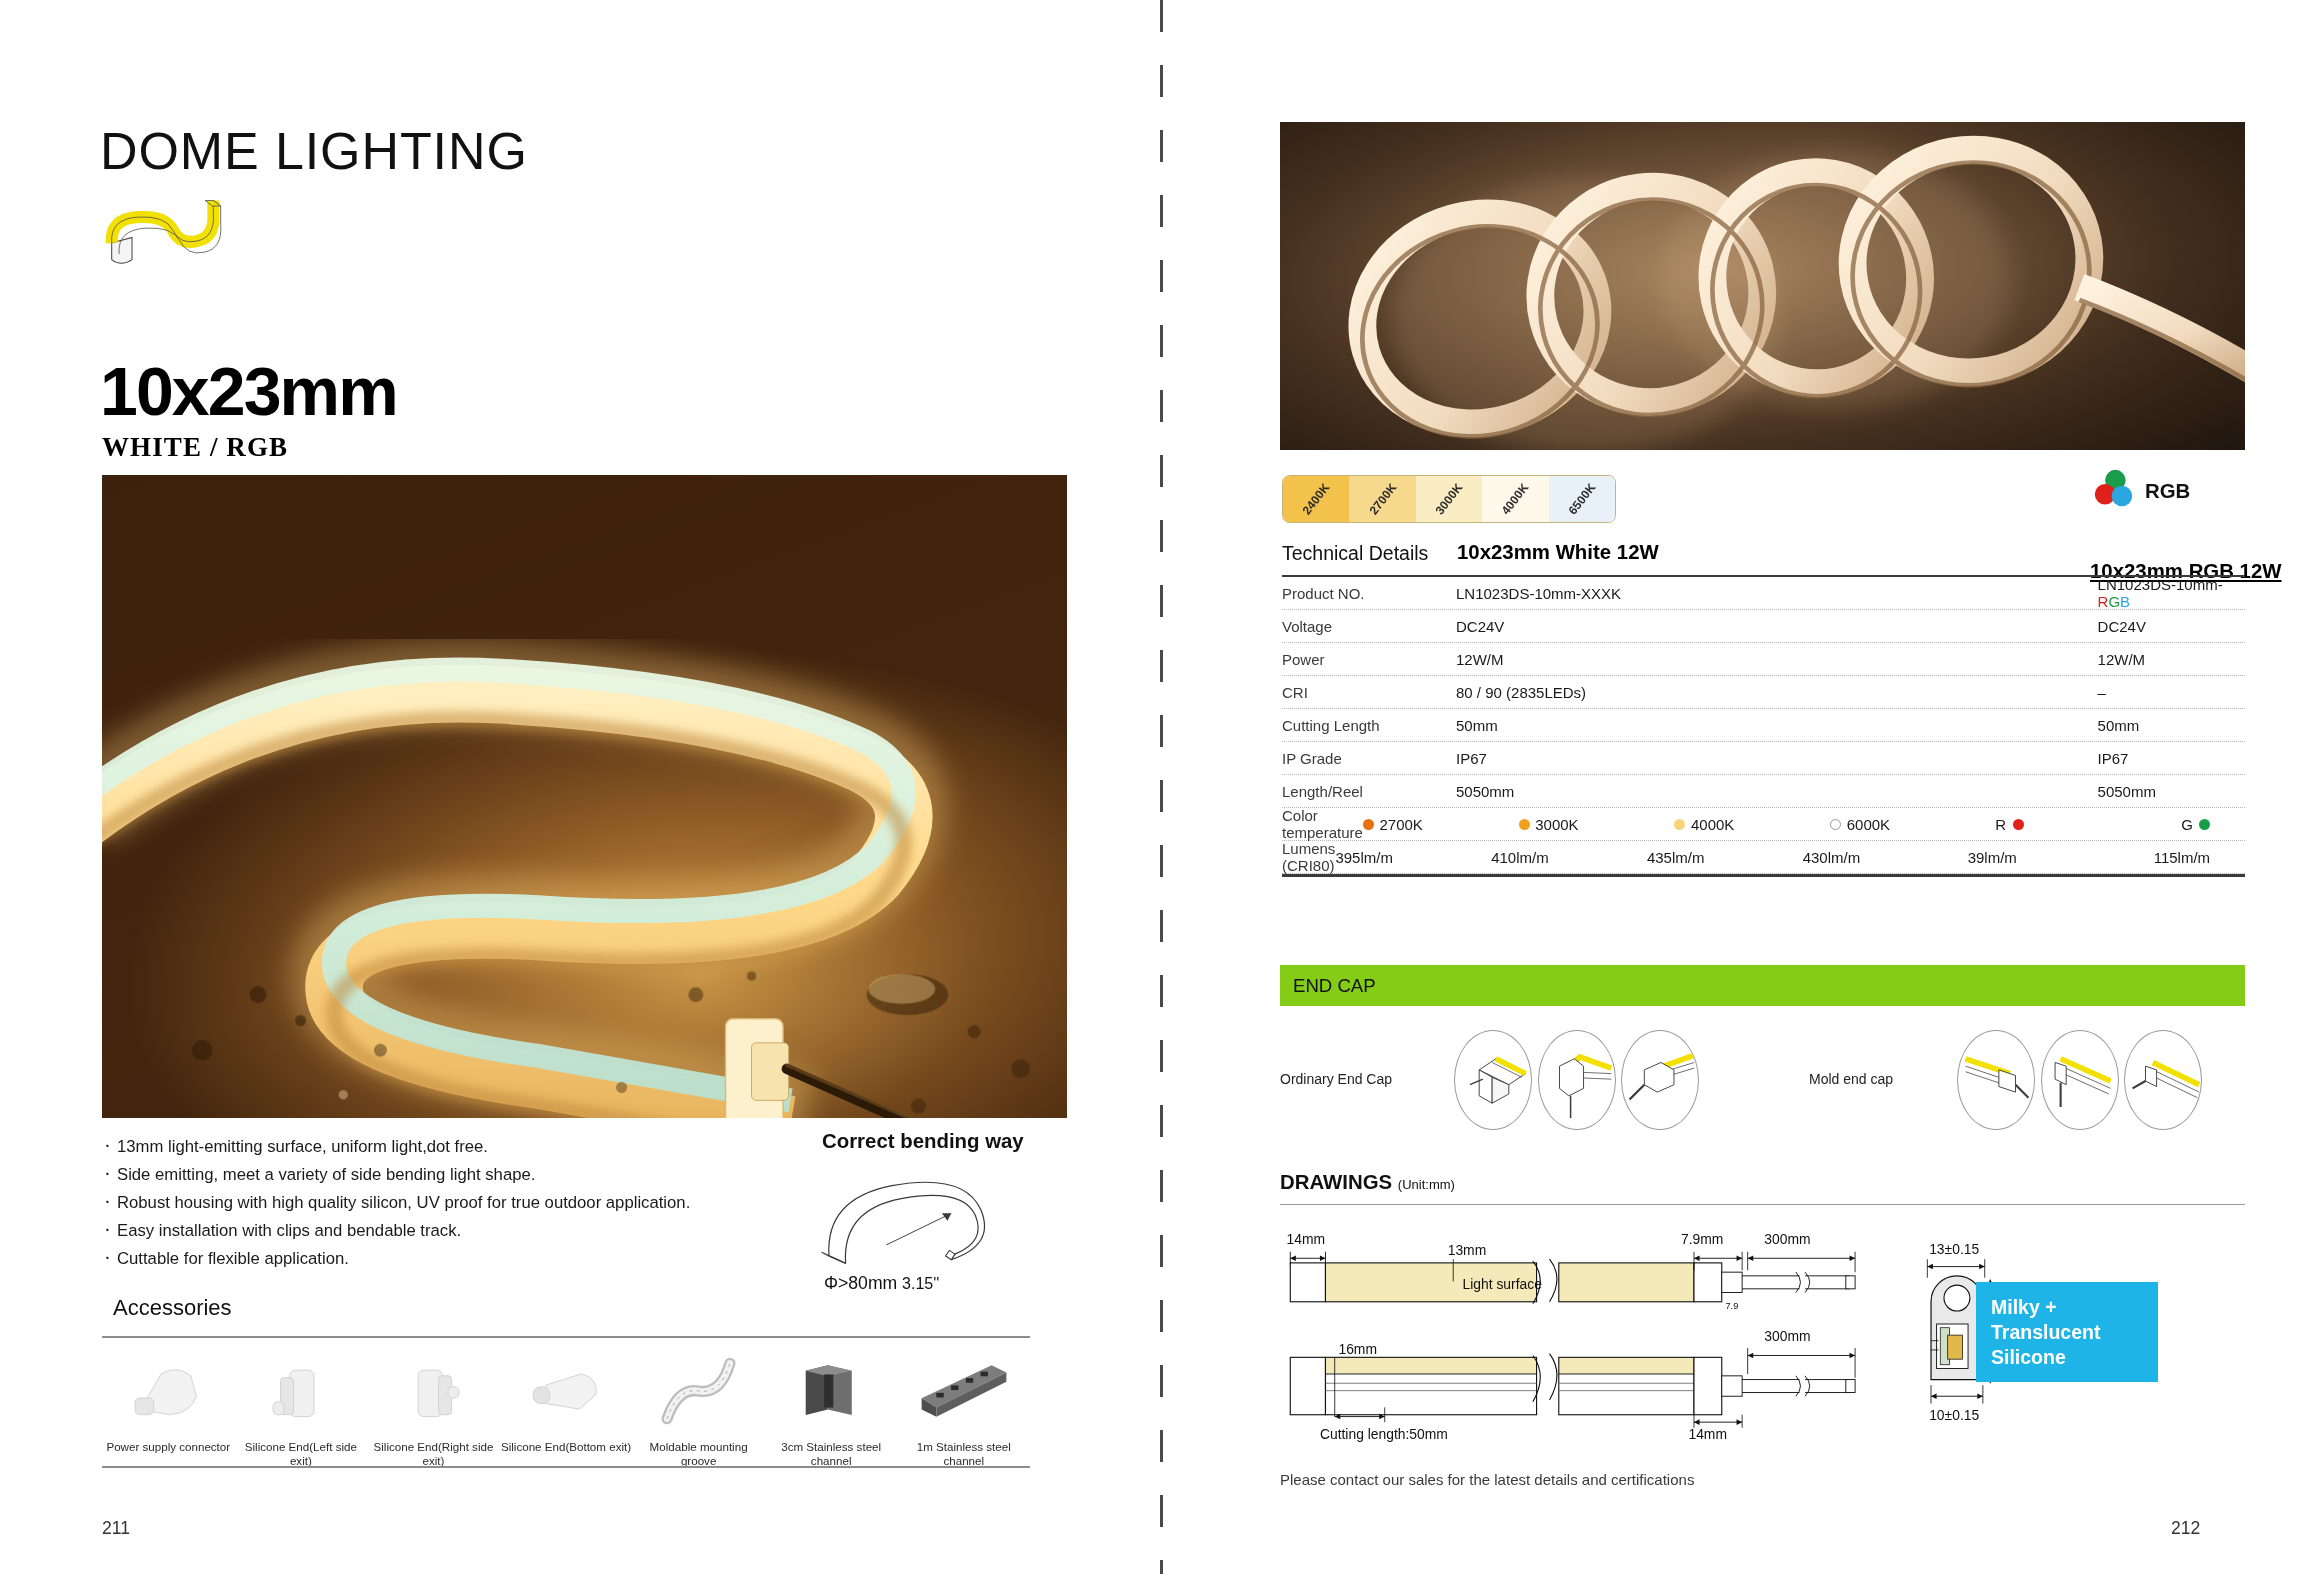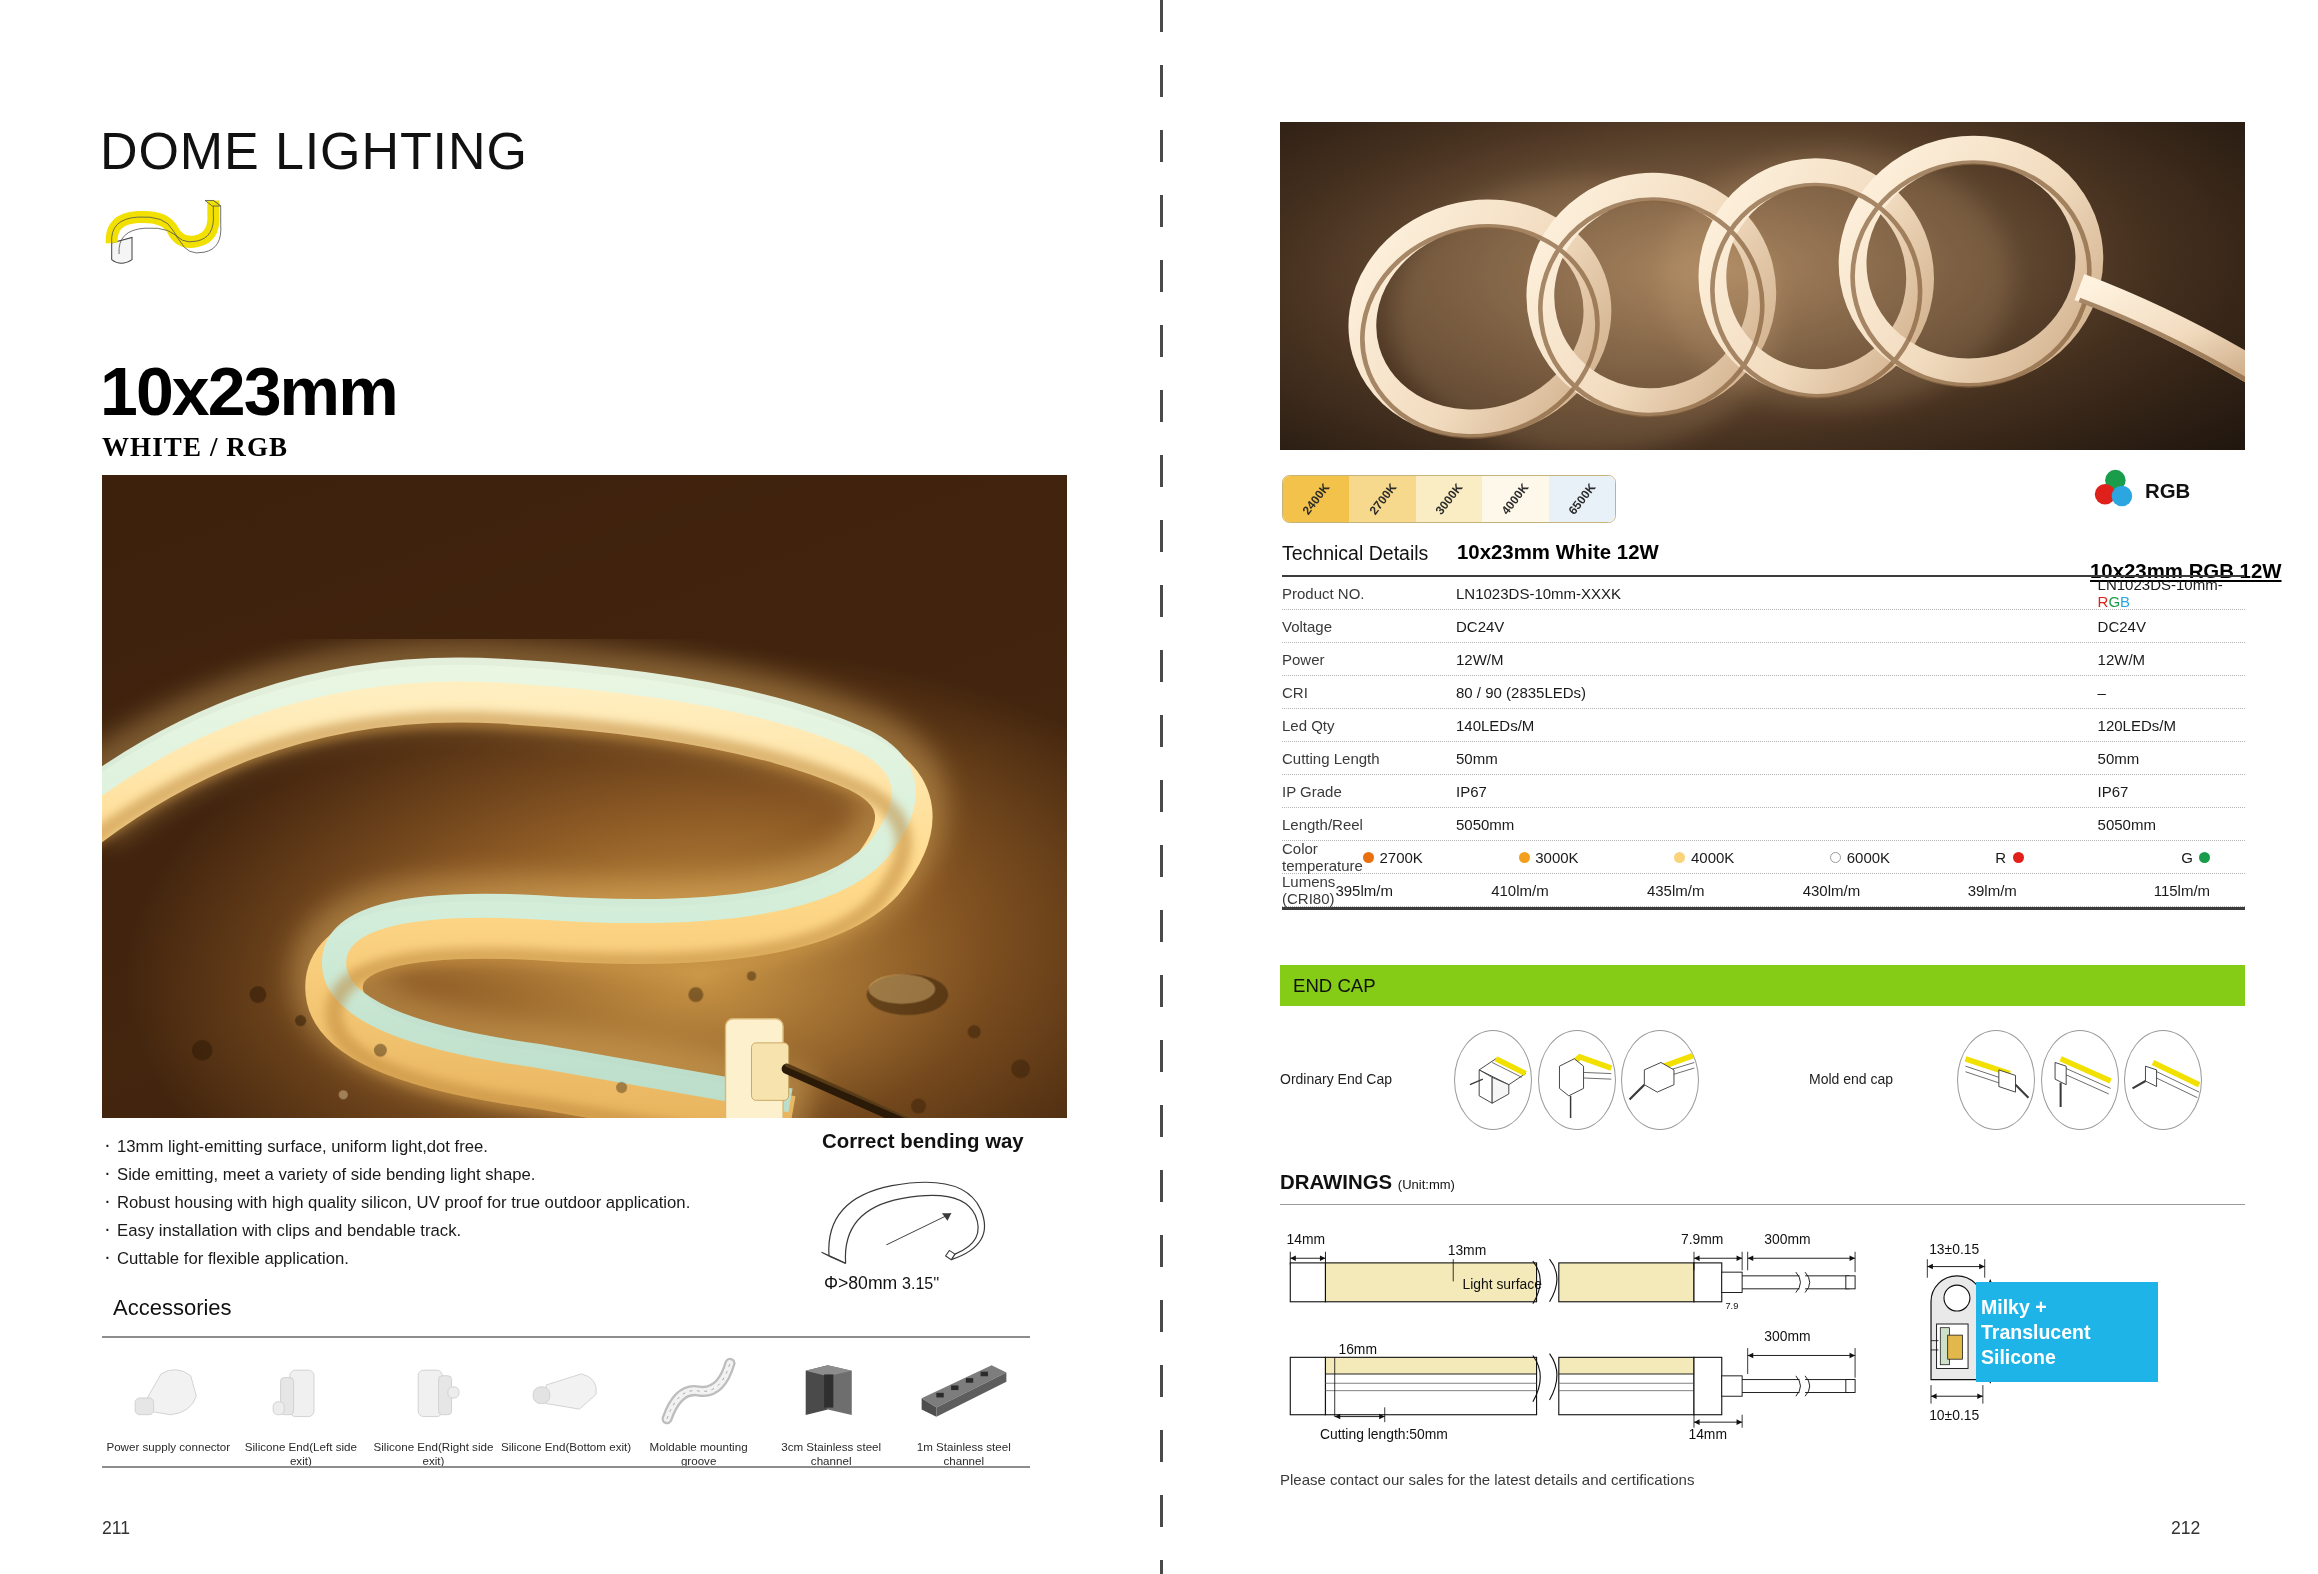--- a/index.html
+++ b/index.html
@@ -173,21 +173,21 @@
   .draw-unit { font-size: 13px; font-weight: 400; }
   .draw-rule { position: absolute; left: 120px; top: 1204px; width: 965px; height: 1.4px; background: #9a9a9a; }
 
   .drawings { position: absolute; left: 120px; top: 1224px; width: 965px; height: 250px; }
 
   .milky {
     position: absolute; left: 816px; top: 1282px; width: 182px; height: 100px;
     background: #1fb4e8; display: flex; align-items: center;
   }
   .milky div {
-    color: #fff; font-size: 19.5px; font-weight: 700; line-height: 25px; padding-left: 5px;
+    color: #fff; font-size: 19.5px; font-weight: 700; line-height: 25px; padding-left: 15px;
   }
 
   .note {
     position: absolute; left: 120px; top: 1471px; font-size: 15px; color: #3a3a3a;
   }
   .pg-right { position: absolute; left: 1011px; top: 1518px; font-size: 17.6px; color: #333; }
 
   svg { display: block; overflow: visible; }
   .dimtxt { font-family: "Liberation Sans", sans-serif; font-size: 15px; fill: #111; }
   .dimtxt-s { font-family: "Liberation Sans", sans-serif; font-size: 10px; fill: #111; }
@@ -466,26 +466,20 @@
         <div class="c-rgb">12W/M</div>
       </div>
 
       <div class="trow">
         <div class="c-label">CRI</div>
         <div class="c-white">80 / 90 (2835LEDs)</div>
         <div class="gapcol"></div>
         <div class="c-rgb">–</div>
       </div>
 
-      <div class="trow">
-        <div class="c-label">Led Qty</div>
-        <div class="c-white">140LEDs/M</div>
-        <div class="gapcol"></div>
-        <div class="c-rgb">120LEDs/M</div>
-      </div>
 
       <div class="trow">
         <div class="c-label">Cutting Length</div>
         <div class="c-white">50mm</div>
         <div class="gapcol"></div>
         <div class="c-rgb">50mm</div>
       </div>
 
       <div class="trow">
         <div class="c-label">IP Grade</div>

